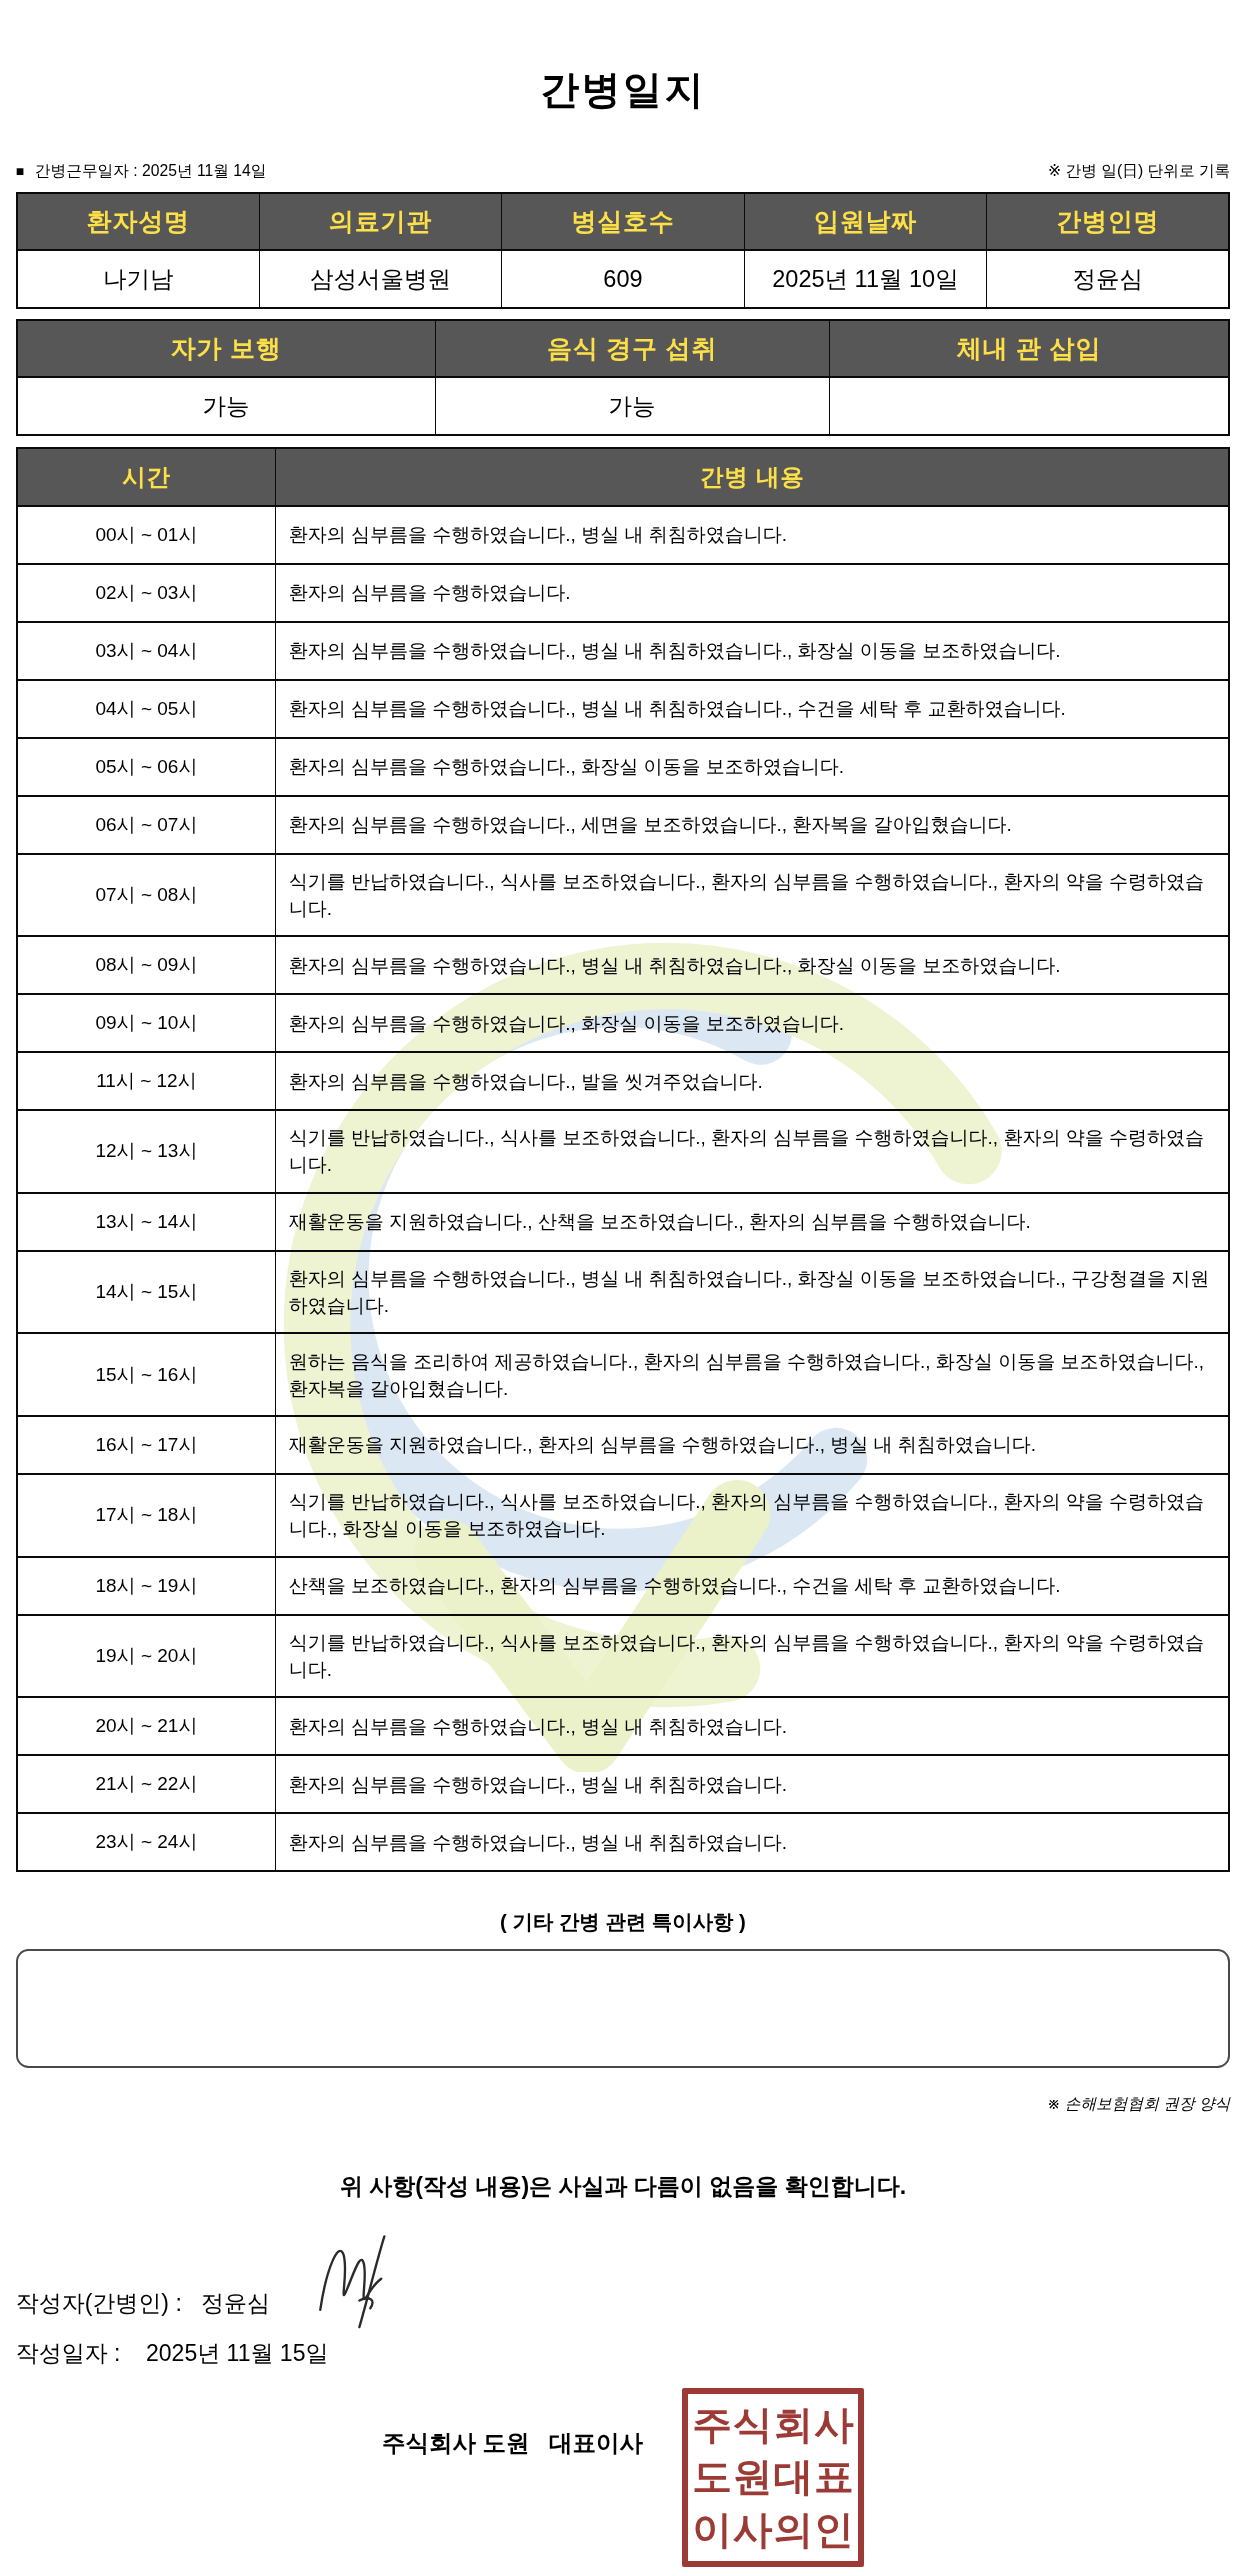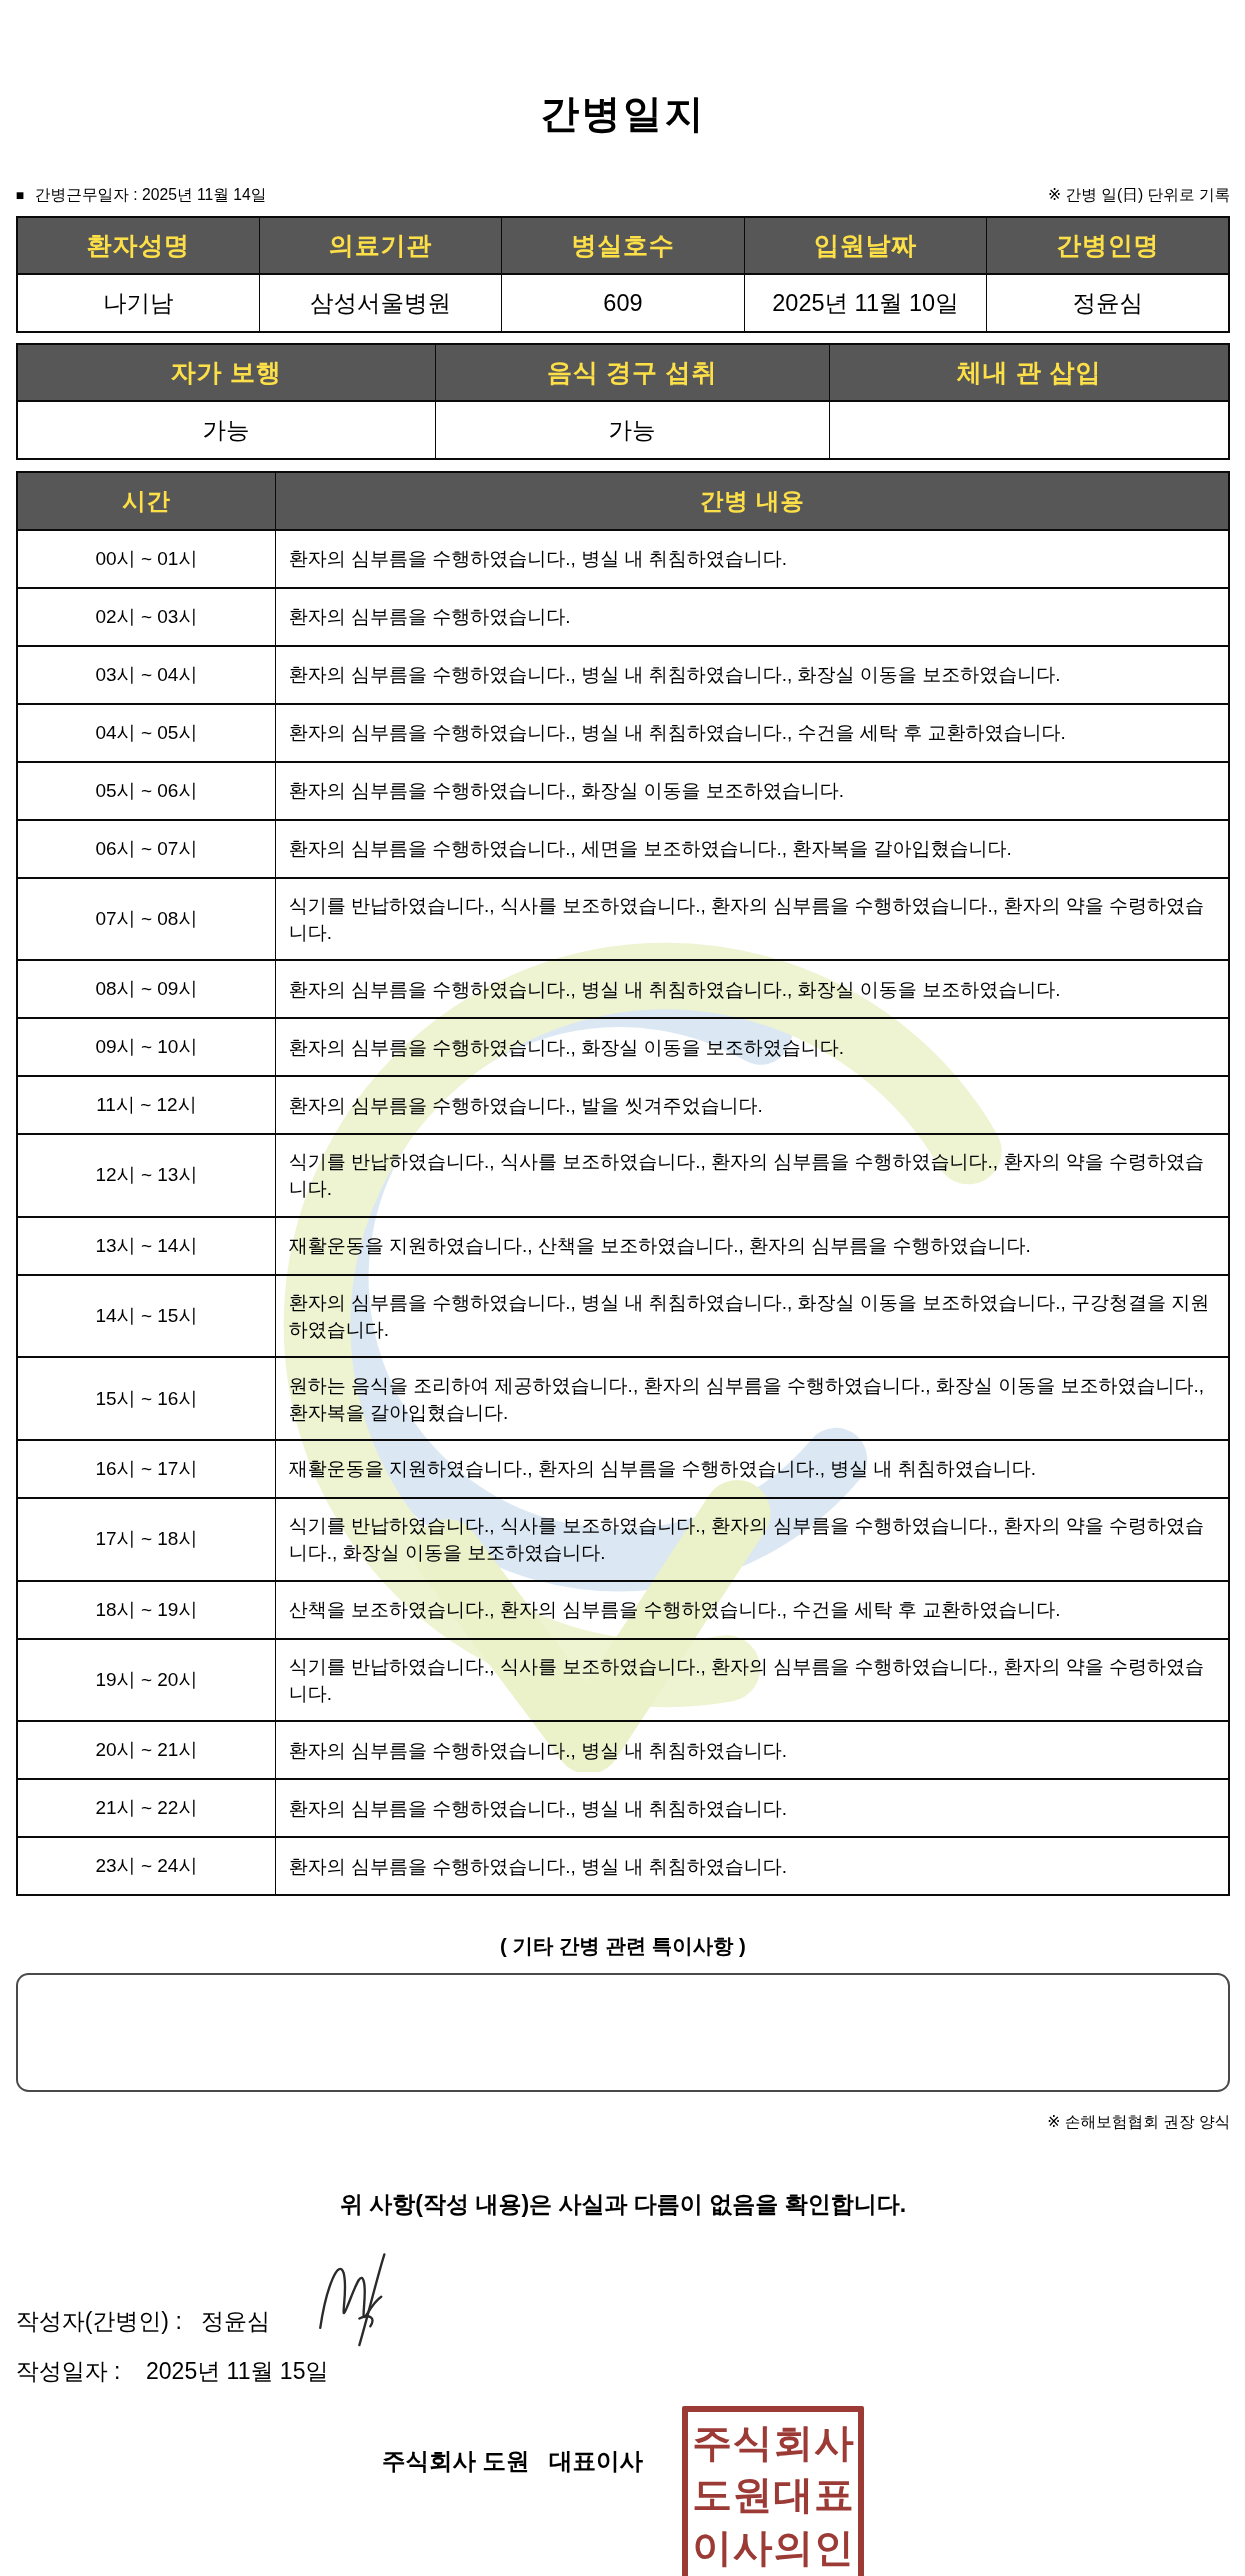--- a/index.html
+++ b/index.html
@@ -7,21 +7,21 @@
   body {
     width:1246px; height:2576px; position:relative; overflow:hidden;
     font-family:"Liberation Sans","DejaVu Sans",sans-serif; color:#000;
   }
   .page { position:relative; z-index:1; padding:0 15.7px; }
 
   
   .watermark { position:absolute; left:196px; top:886px; z-index:0; pointer-events:none; }
 
   
-  .title { padding-top:63px; text-align:center; font-size:39px; font-weight:bold; letter-spacing:2.4px;margin-top:24px; }
+  .title { padding-top:63px; text-align:center; font-size:39px; font-weight:bold; letter-spacing:2.4px; }
   .meta-row { display:flex; justify-content:space-between; align-items:flex-end; margin-top:44px; font-size:15.7px; }
   .meta-left .sq { font-size:14px; margin-right:6.3px; }
 
   
   table { width:100%; border-collapse:collapse; table-layout:fixed; background:transparent; }
   .tbl { margin-top:10.2px; border:2.4px solid #0a0a0a; }
   .tbl th {
     background:var(--header-bg,#575757); color:#fde047; font-weight:bold; font-size:25px;
     height:57px; border:1.6px solid #0a0a0a; border-bottom:2.4px solid #0a0a0a; letter-spacing:0.8px;
   }
@@ -29,21 +29,21 @@
     border:1.6px solid #0a0a0a; border-top:2.4px solid #0a0a0a; border-bottom:2.4px solid #0a0a0a;
     font-size:23.5px; text-align:center; height:58px; background:transparent;
   }
   .care-tbl th { font-size:23.5px; height:58px; }
   .care-tbl td.time-cell { width:259px; font-size:19px; padding:6.3px 3.1px; }
   .care-tbl td.content-cell { text-align:left; font-size:19px; padding:13.3px 12.6px; line-height:27px; }
 
   
   .notes-heading { margin-top:36px; text-align:center; font-size:20.4px; font-weight:bold; }
   .notes-box { margin-top:12.6px; height:119px; border:2.4px solid #4a4a4a; border-radius:12.6px; background:transparent; }
-  .form-note { margin-top:20px; text-align:right; font-size:15.7px; }
+  .form-note { margin-top:26px; text-align:right; font-size:15.7px;font-style:italic; }
 
   
   .statement { margin-top:56px; text-align:center; font-size:23px; font-weight:bold; }
   .author-row { margin-top:31px; display:flex; align-items:flex-end; font-size:23px; }
   .author-row .sig { margin-left:44px; margin-bottom:-9.4px; }
   .date-row { margin-top:19px; font-size:23px; }
 
   
   .company-row { margin-top:19px; display:flex; justify-content:center; align-items:center; gap:39px; }
   .company-label { font-size:23.5px; font-weight:bold; white-space:pre; position:relative; top:-35px; }

